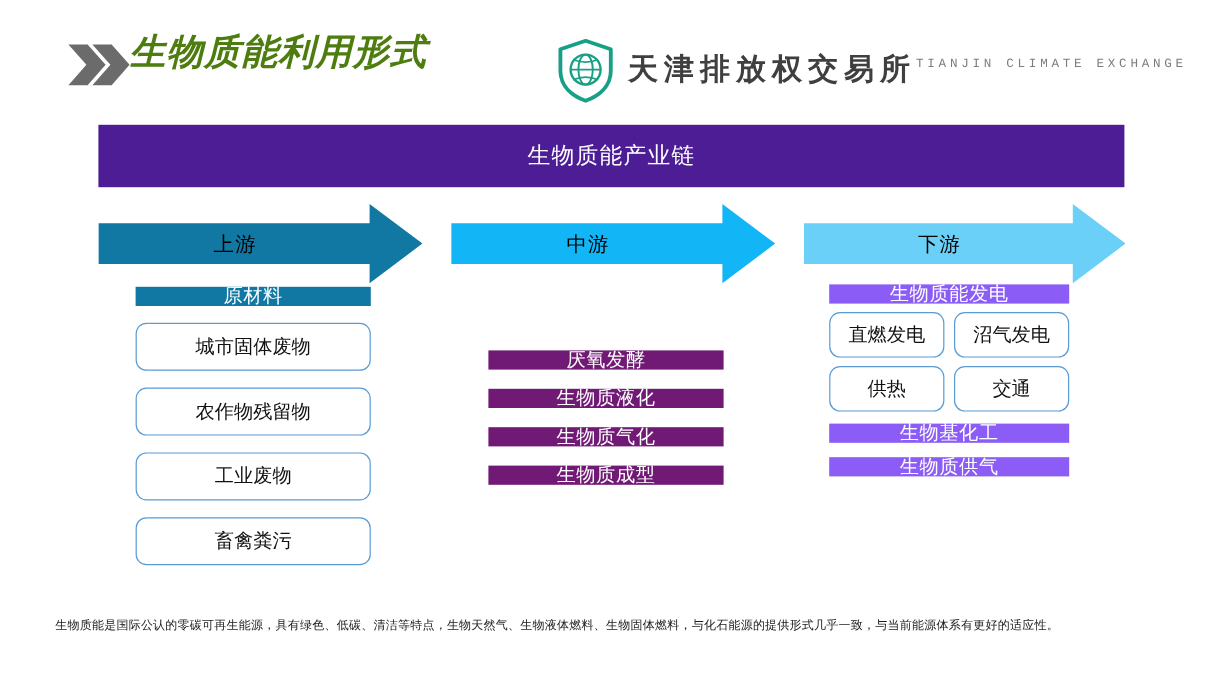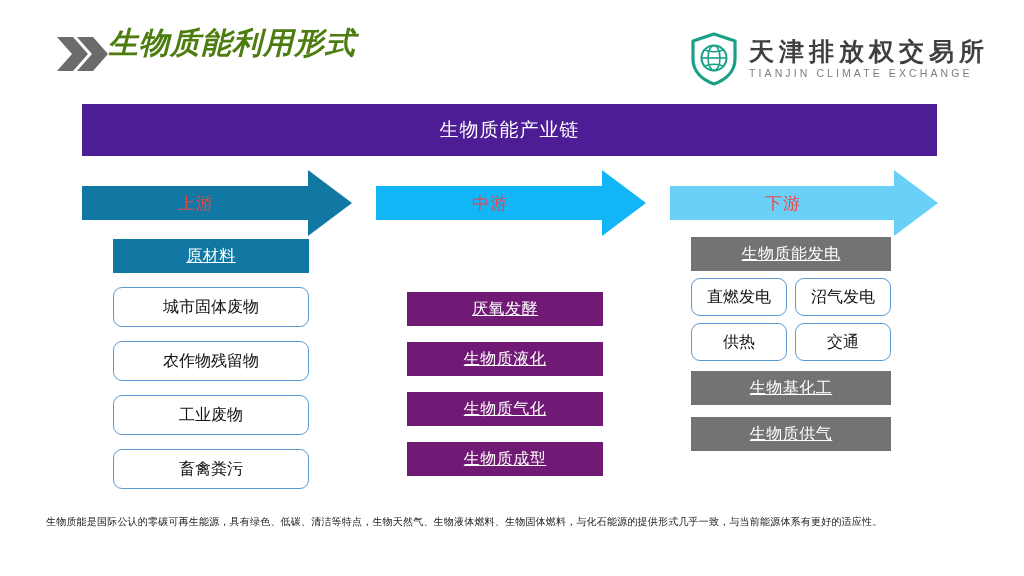--- a/index.html
+++ b/index.html
@@ -42,22 +42,23 @@
     display: flex;
     align-items: center;
   }
   .brand-mark {
     width: 50px; height: 54px;
     margin-right: 10px;
     flex: none;
   }
   .brand-text {
     display: flex;
-    flex-direction: column;
-    justify-content: center;
+    flex-direction: row;
+    justify-content: center;
+    font-family: Liberation Mono, monospace;
   }
   .brand-cn {
     font-size: 25px;
     font-weight: bold;
     color: #3f3f3f;
     letter-spacing: 5px;
     line-height: 1.08;
     white-space: nowrap;
   }
   .brand-en {
@@ -95,49 +96,48 @@
   .stage-arrow svg { display: block; width: 100%; height: 100%; }
   .stage-arrow-label {
     position: absolute;
     left: 0; top: 0;
     width: 100%; height: 100%;
     display: flex;
     align-items: center;
     justify-content: center;
     padding-right: 42px;
     box-sizing: border-box;
-    color: #ef4444;
+    color: #000000;
     font-size: 17px;
     letter-spacing: 1px;
     pointer-events: none;
   }
   .arrow-up    { left: 82px;  width: 270px; }
   .arrow-mid   { left: 376px; width: 270px; }
   .arrow-down  { left: 670px; width: 268px; }
 
   
   .column { position: absolute; }
   .col-up   { left: 113px; top: 239px; width: 196px; }
   .col-mid  { left: 407px; top: 292px; width: 196px; }
   .col-down { left: 691px; top: 237px; width: 200px; }
 
   .fill-box {
-    height: 34px;
+    height: 16px;
     display: flex;
     align-items: center;
     justify-content: center;
     color: #ffffff;
     font-size: 16px;
     letter-spacing: 0.5px;
     box-sizing: border-box;
-    text-decoration: underline;
   }
   .fill-dark  { background: #1178a3; }
   .fill-cyan  { background: #701a75; }
-  .fill-light { background: #737373; }
+  .fill-light { background: #8b5cf6; }
 
   .outline-box {
     height: 40px;
     background: #ffffff;
     border: 1.4px solid #5b9bd5;
     border-radius: 9px;
     display: flex;
     align-items: center;
     justify-content: center;
     color: #111111;

